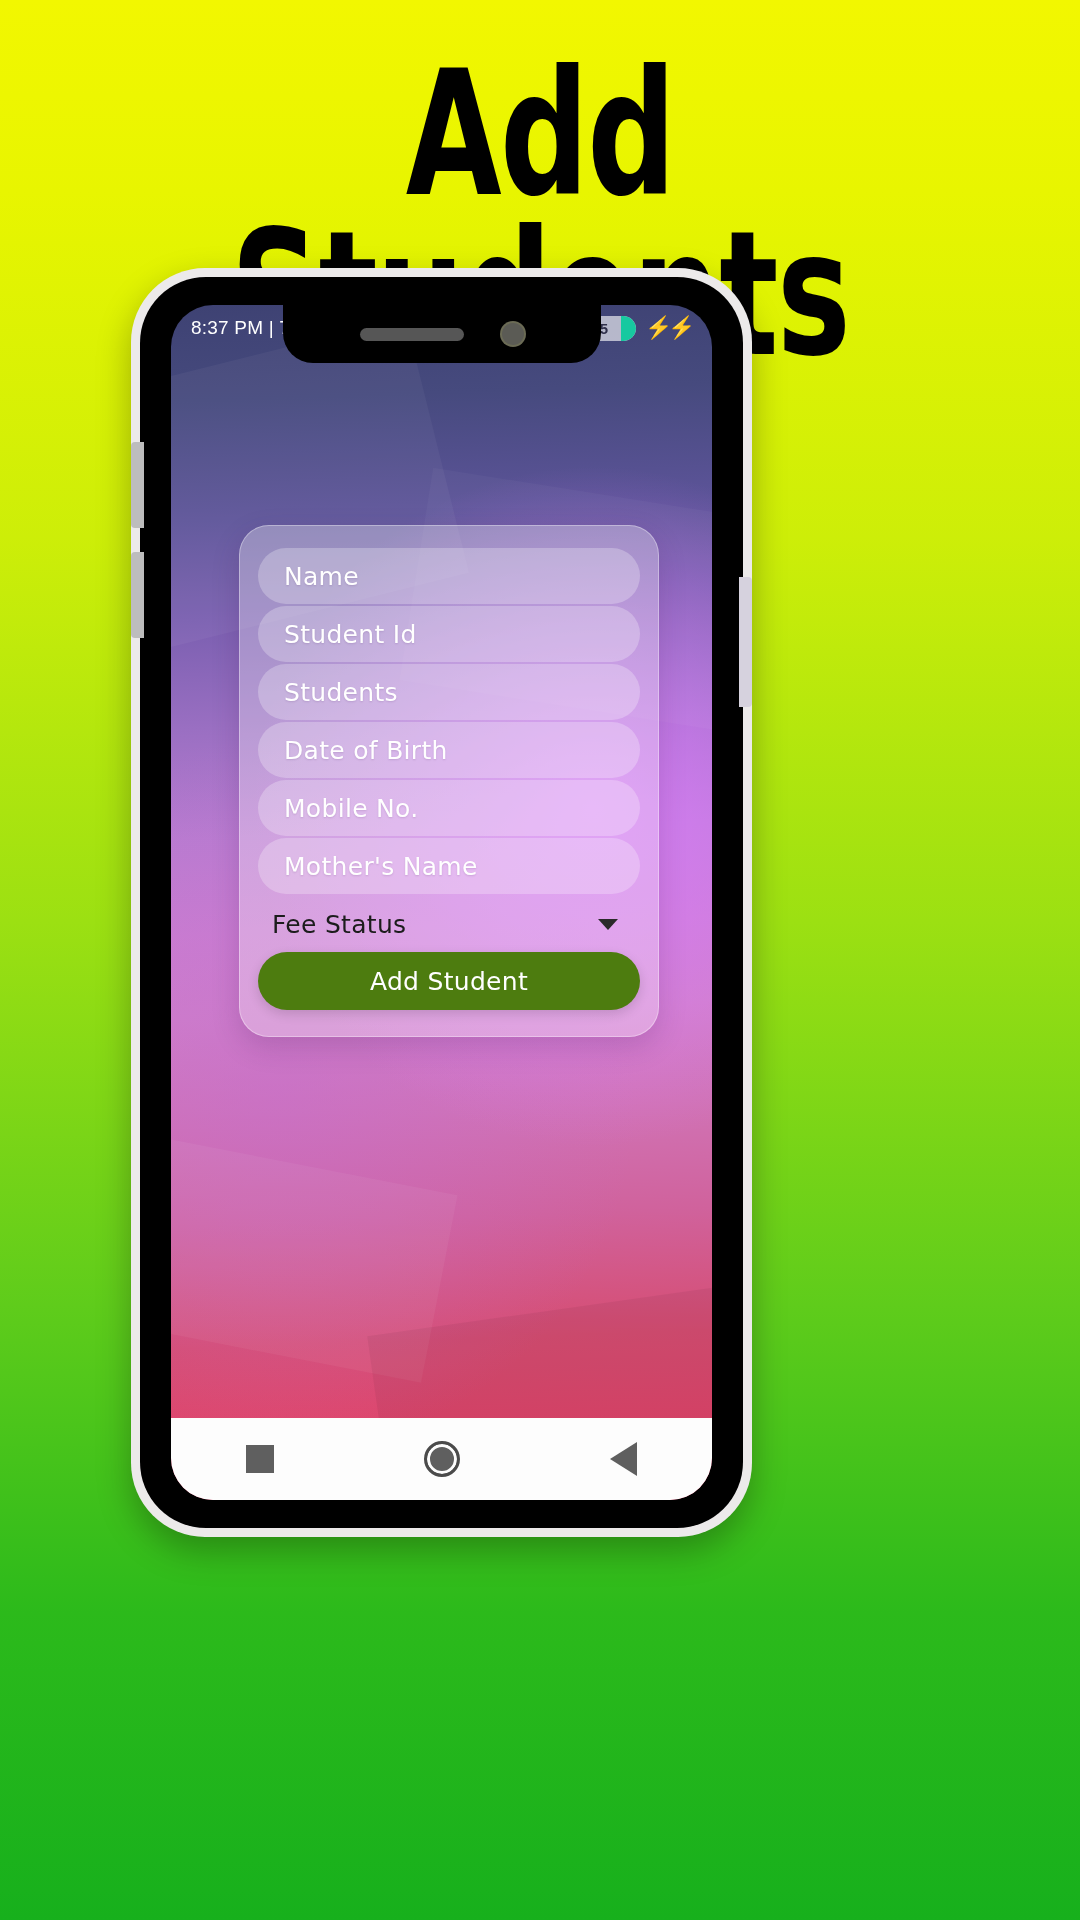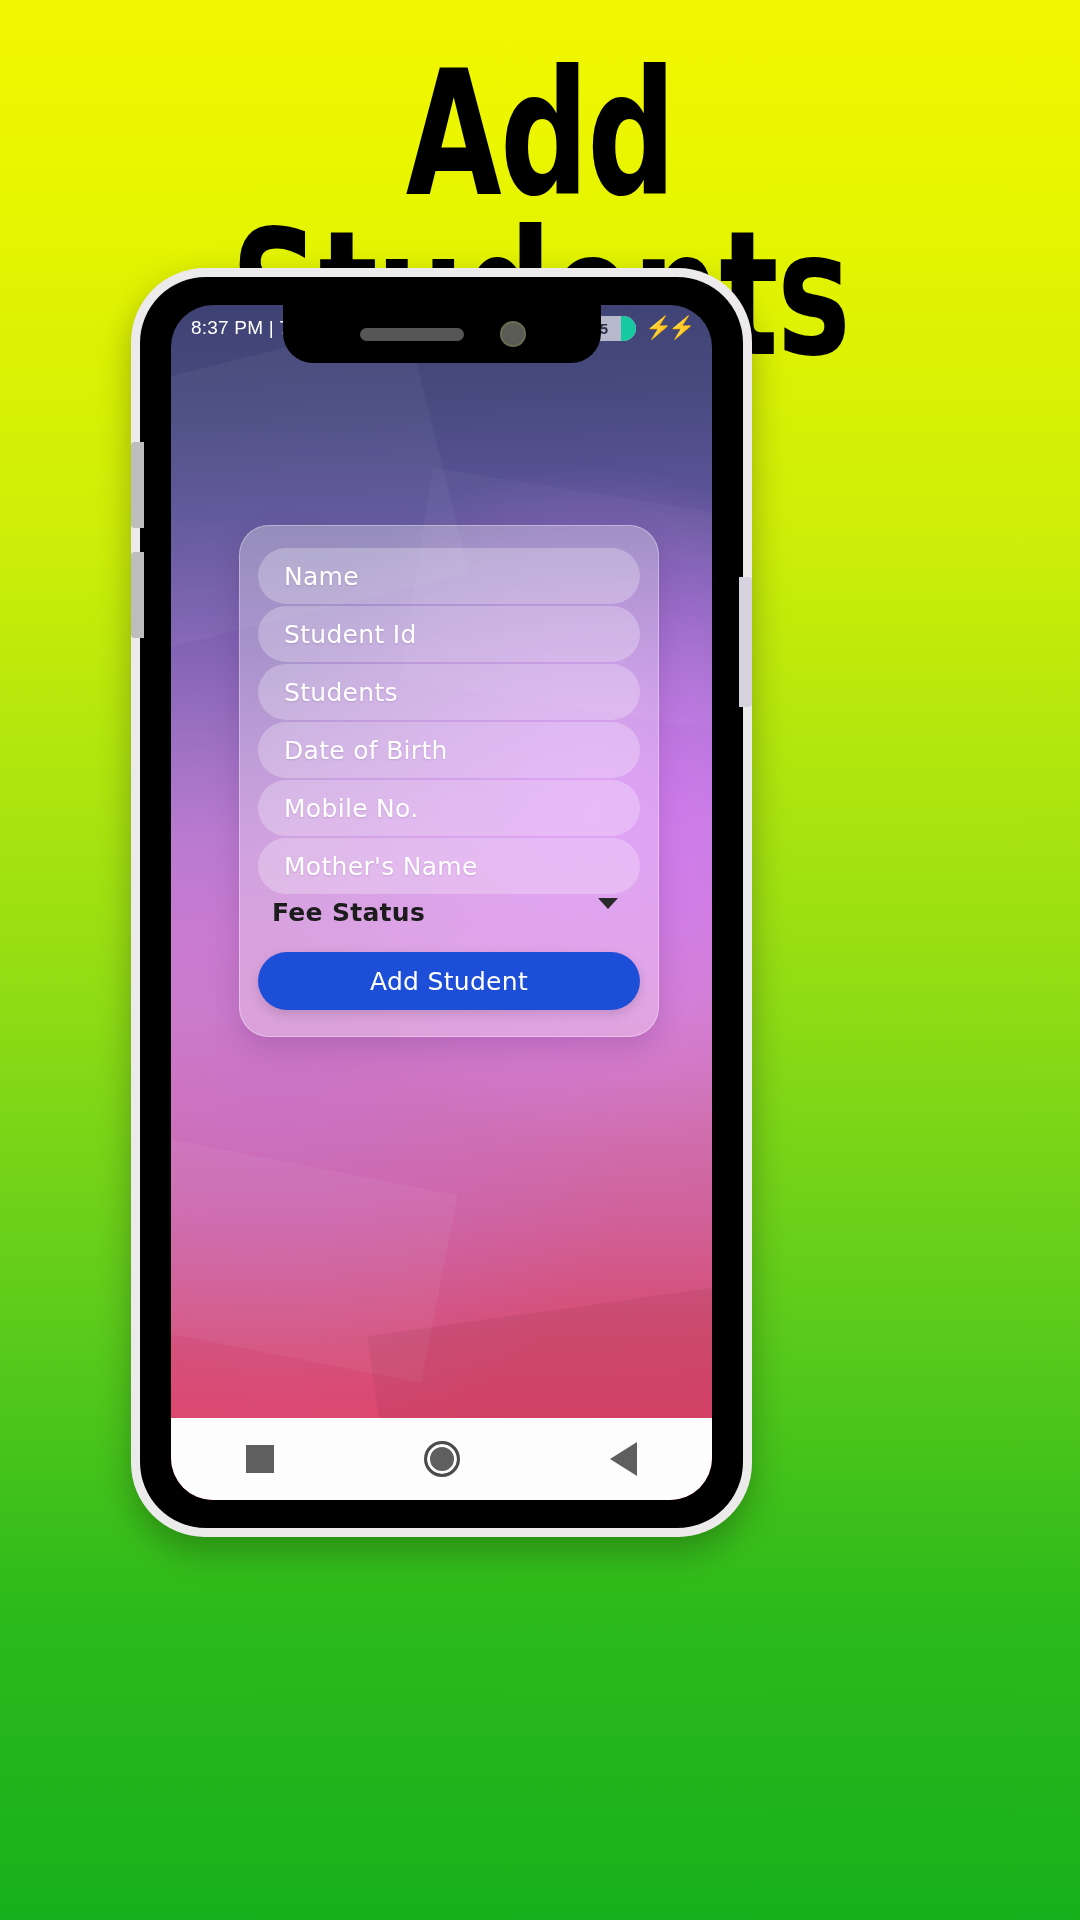--- a/index.html
+++ b/index.html
@@ -153,38 +153,37 @@
     display:flex; align-items:center;
     padding:0 26px;
   }
   .field .ph{
     font-family:"DejaVu Sans", sans-serif;
     font-size:25px; color:#ffffff; letter-spacing:.3px;
     text-shadow:0 1px 2px rgba(90,50,110,.18);
   }
   .dropdown{
     height:52px;
-    display:flex; align-items:flex-start; justify-content:space-between;
+    display:flex; align-items:center; justify-content:space-between;
     padding:0 22px 0 14px;
     margin-top:2px;
-    font-weight:bold;
   }
   .dropdown .dd-label{
     font-family:"DejaVu Sans", sans-serif;
     font-size:25px; color:#1c1c1c; letter-spacing:.3px;
   }
   .caret{
     width:0;height:0;
     border-left:10px solid transparent;
     border-right:10px solid transparent;
     border-top:11px solid #2a2a2a;
   }
   .submit{
     height:58px; border-radius:29px;
-    background:#1d4ed8;
+    background:#4d7c0f;
     display:flex; align-items:center; justify-content:center;
     box-shadow:0 4px 12px rgba(0,0,0,.14);
     cursor:pointer; border:none; width:100%;
   }
   .submit span{
     font-family:"DejaVu Sans", sans-serif;
     font-size:25px; color:#fff; letter-spacing:.3px;
   }
 
   

